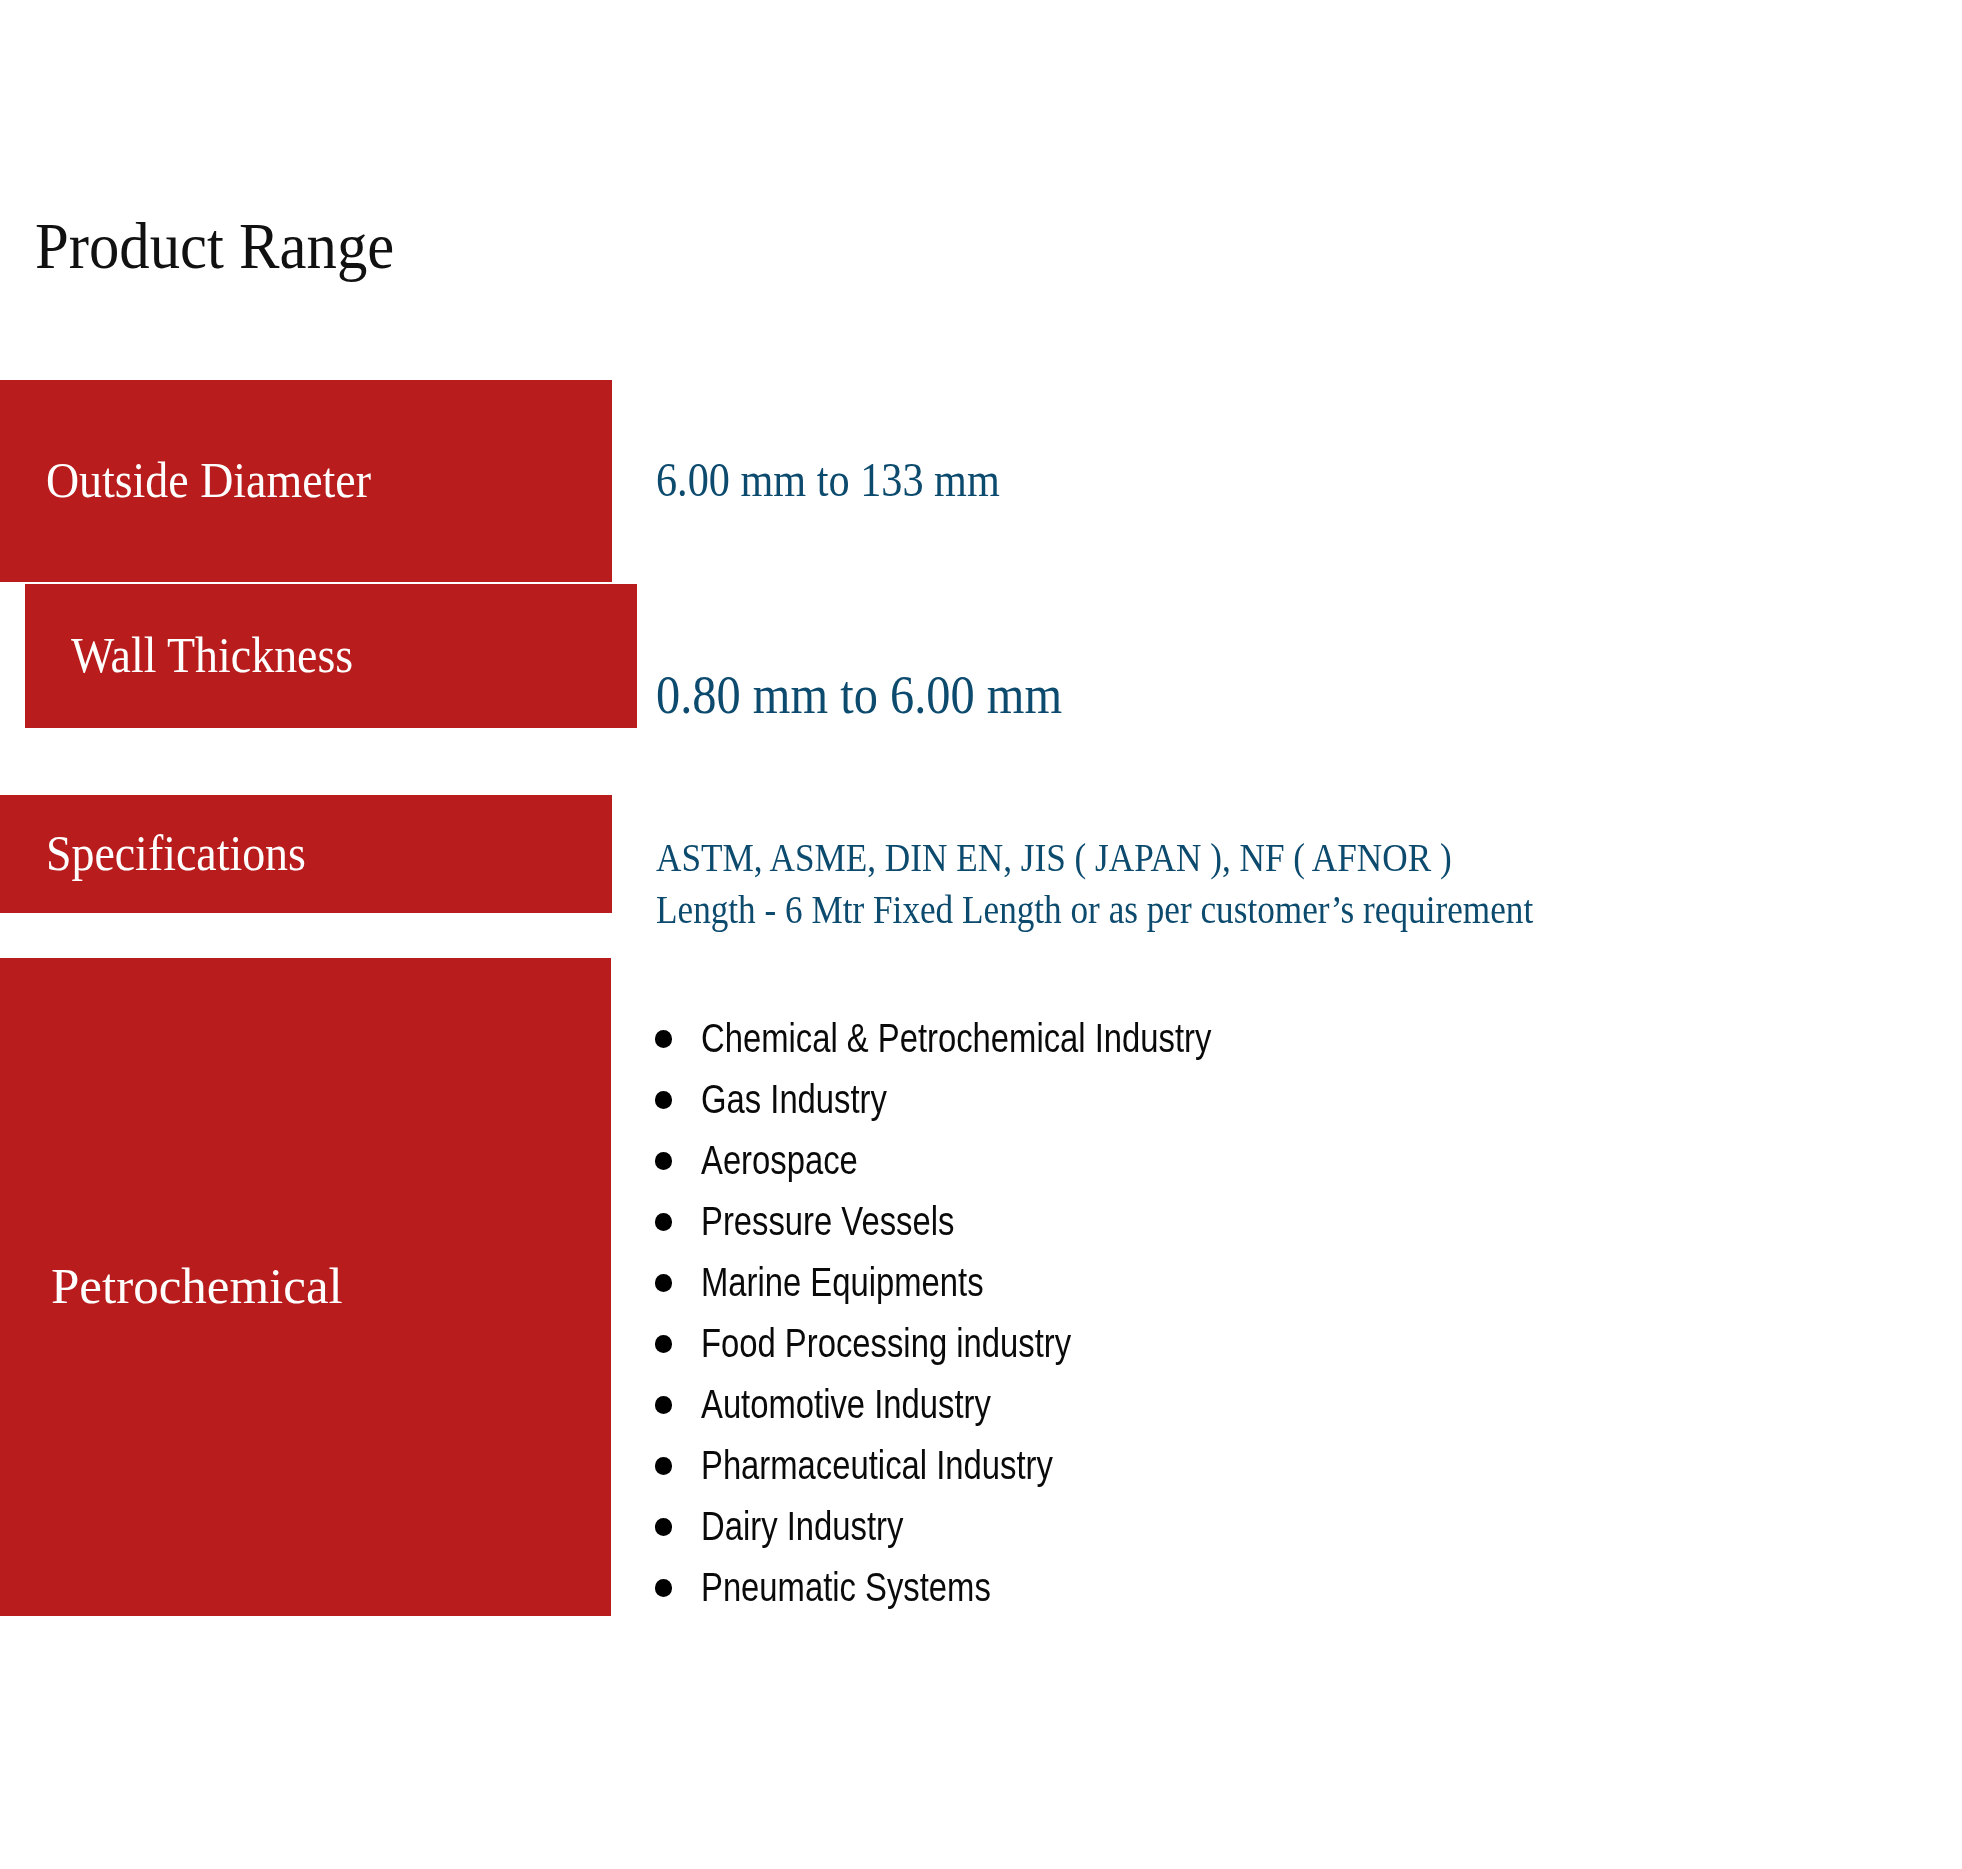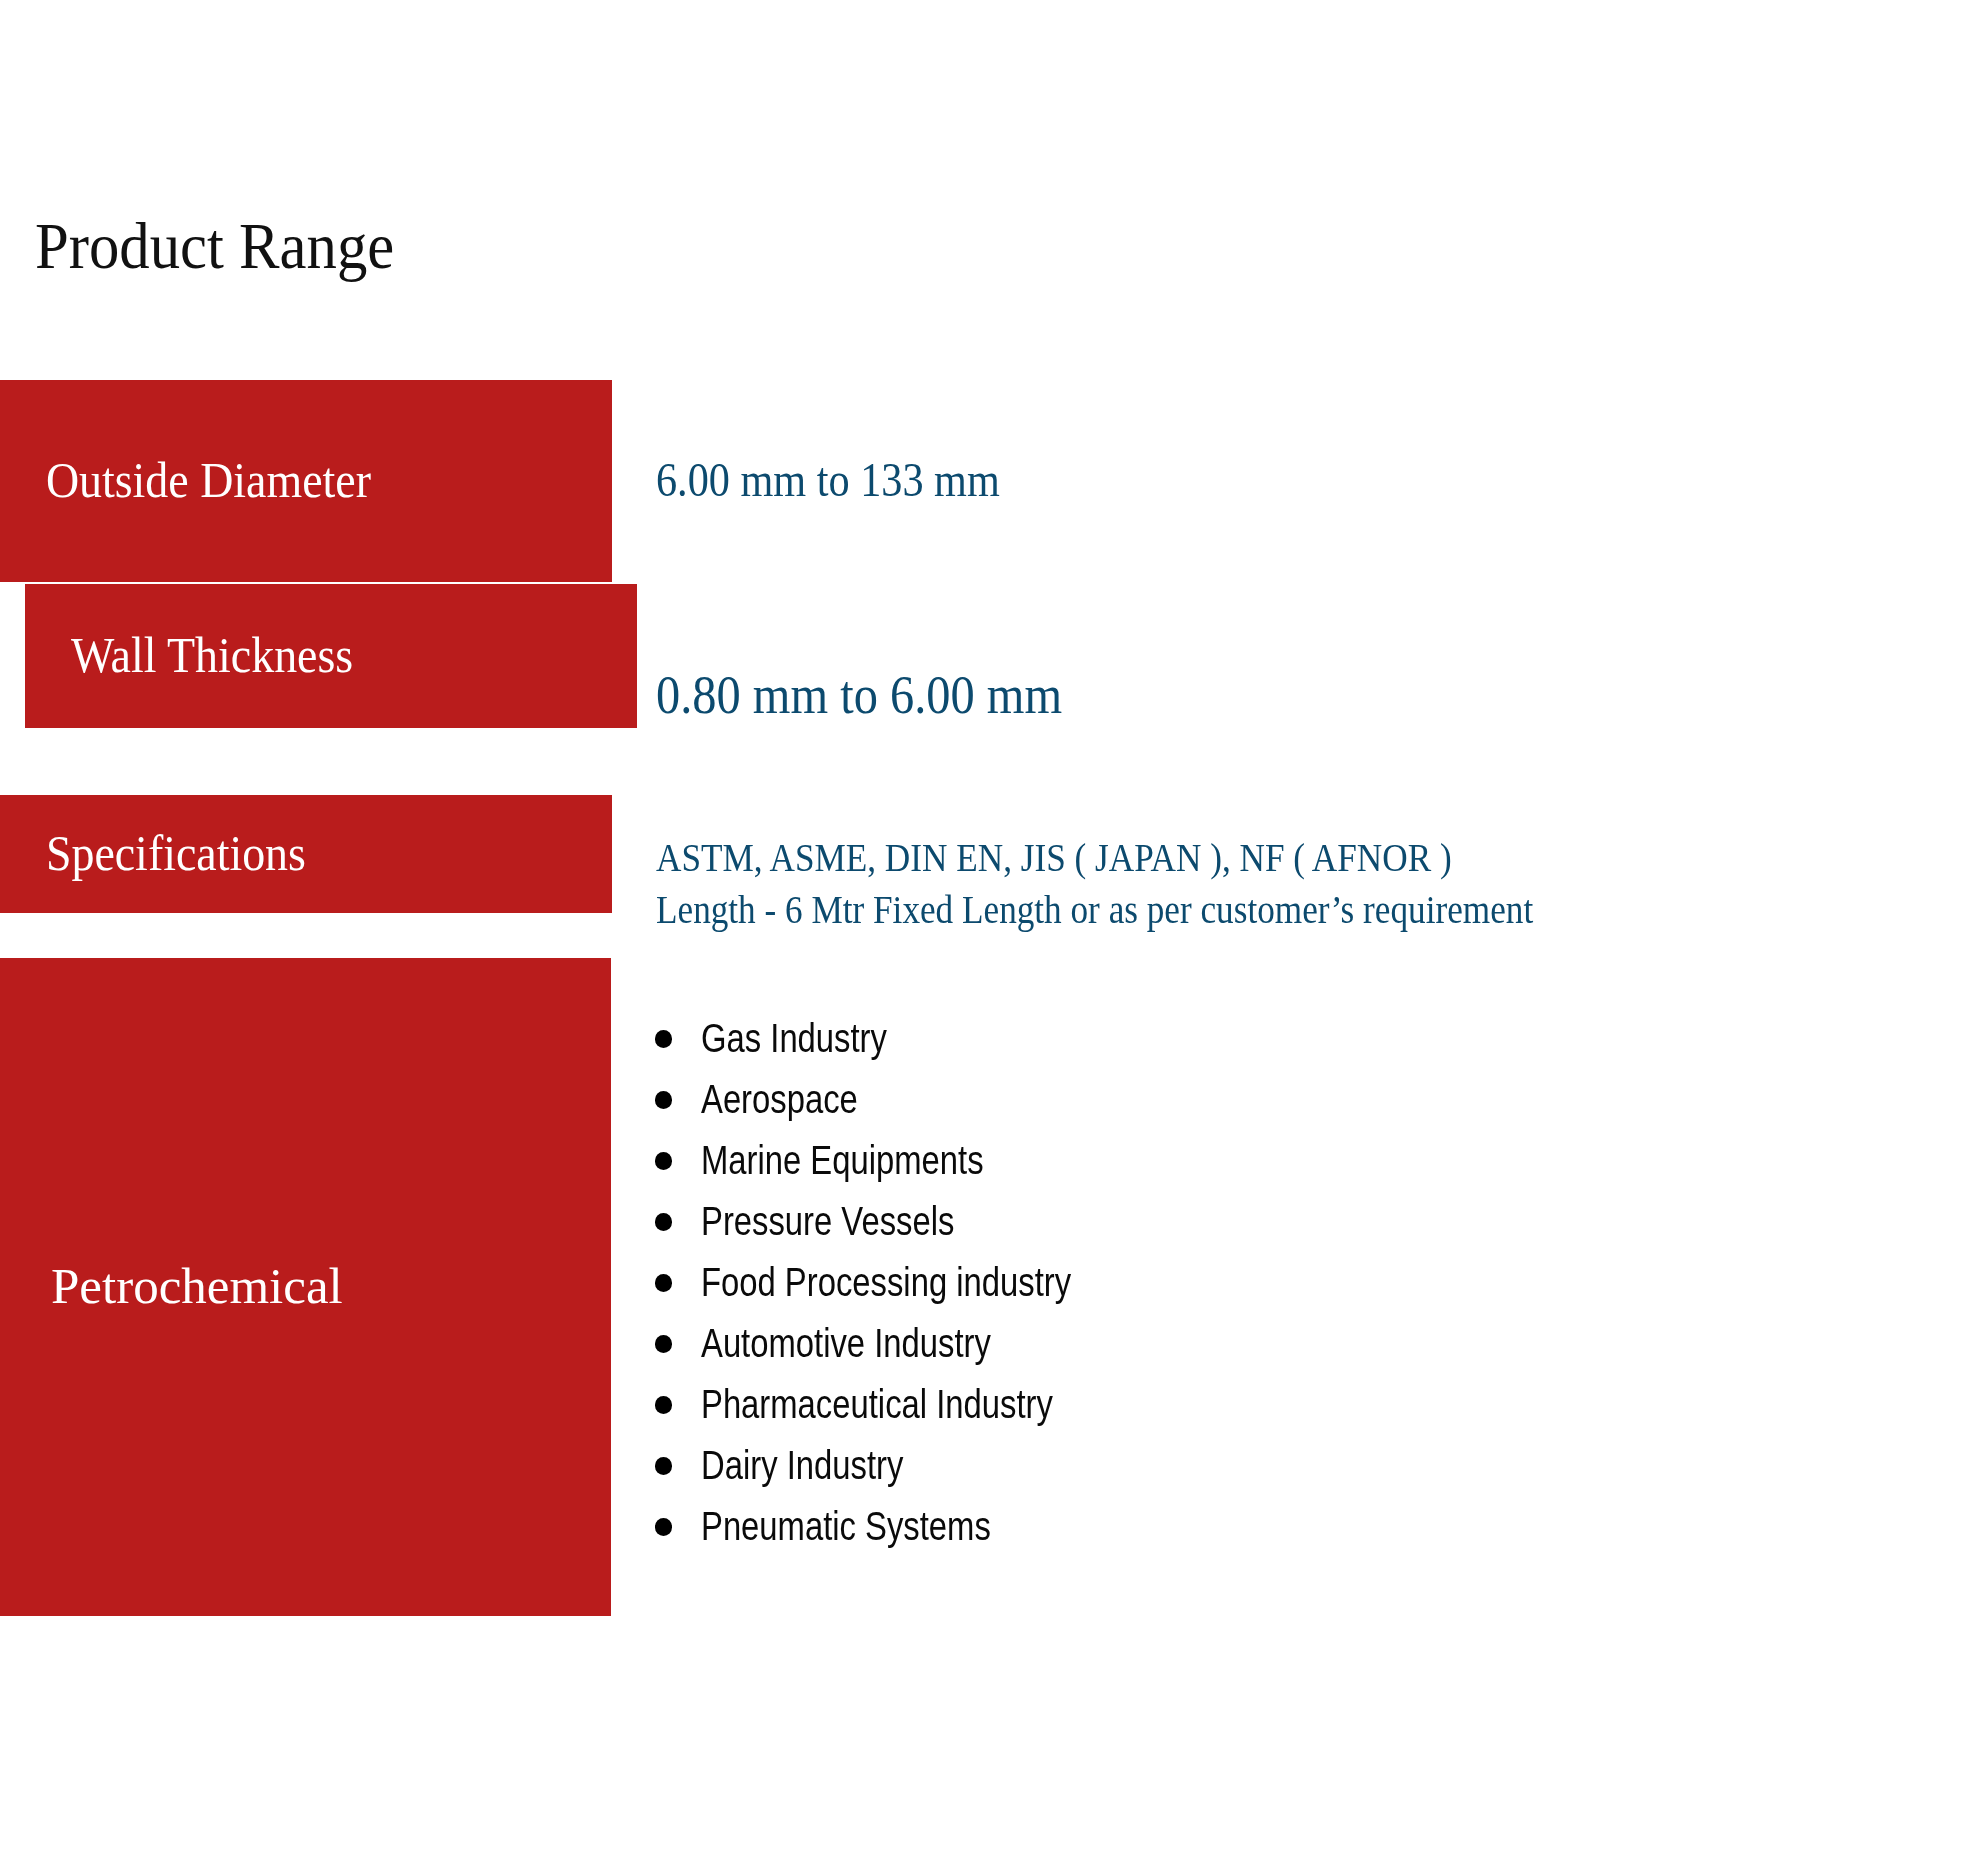--- a/index.html
+++ b/index.html
@@ -148,36 +148,40 @@
     <div class="value-line">ASTM, ASME, DIN EN, JIS ( JAPAN ), NF ( AFNOR )</div>
     <div class="value-line">Length -  6 Mtr Fixed Length or as per customer’s requirement</div>
   </div>
 
   <div class="label-block" id="row-apps-label">
     <span class="label-text">Petrochemical</span>
   </div>
   <ul class="apps-list">
     <li>
       <span class="bullet-dot"></span>
+      <span class="bullet-label">Chemical &amp; Petrochemical Industry</span>
+    </li>
+    <li>
+      <span class="bullet-dot"></span>
       <span class="bullet-label">Gas Industry</span>
     </li>
     <li>
       <span class="bullet-dot"></span>
       <span class="bullet-label">Aerospace</span>
     </li>
     <li>
       <span class="bullet-dot"></span>
+      <span class="bullet-label">Pressure Vessels</span>
+    </li>
+    <li>
+      <span class="bullet-dot"></span>
       <span class="bullet-label">Marine Equipments</span>
     </li>
     <li>
       <span class="bullet-dot"></span>
-      <span class="bullet-label">Pressure Vessels</span>
-    </li>
-    <li>
-      <span class="bullet-dot"></span>
       <span class="bullet-label">Food Processing industry</span>
     </li>
     <li>
       <span class="bullet-dot"></span>
       <span class="bullet-label">Automotive Industry</span>
     </li>
     <li>
       <span class="bullet-dot"></span>
       <span class="bullet-label">Pharmaceutical Industry</span>
     </li>

